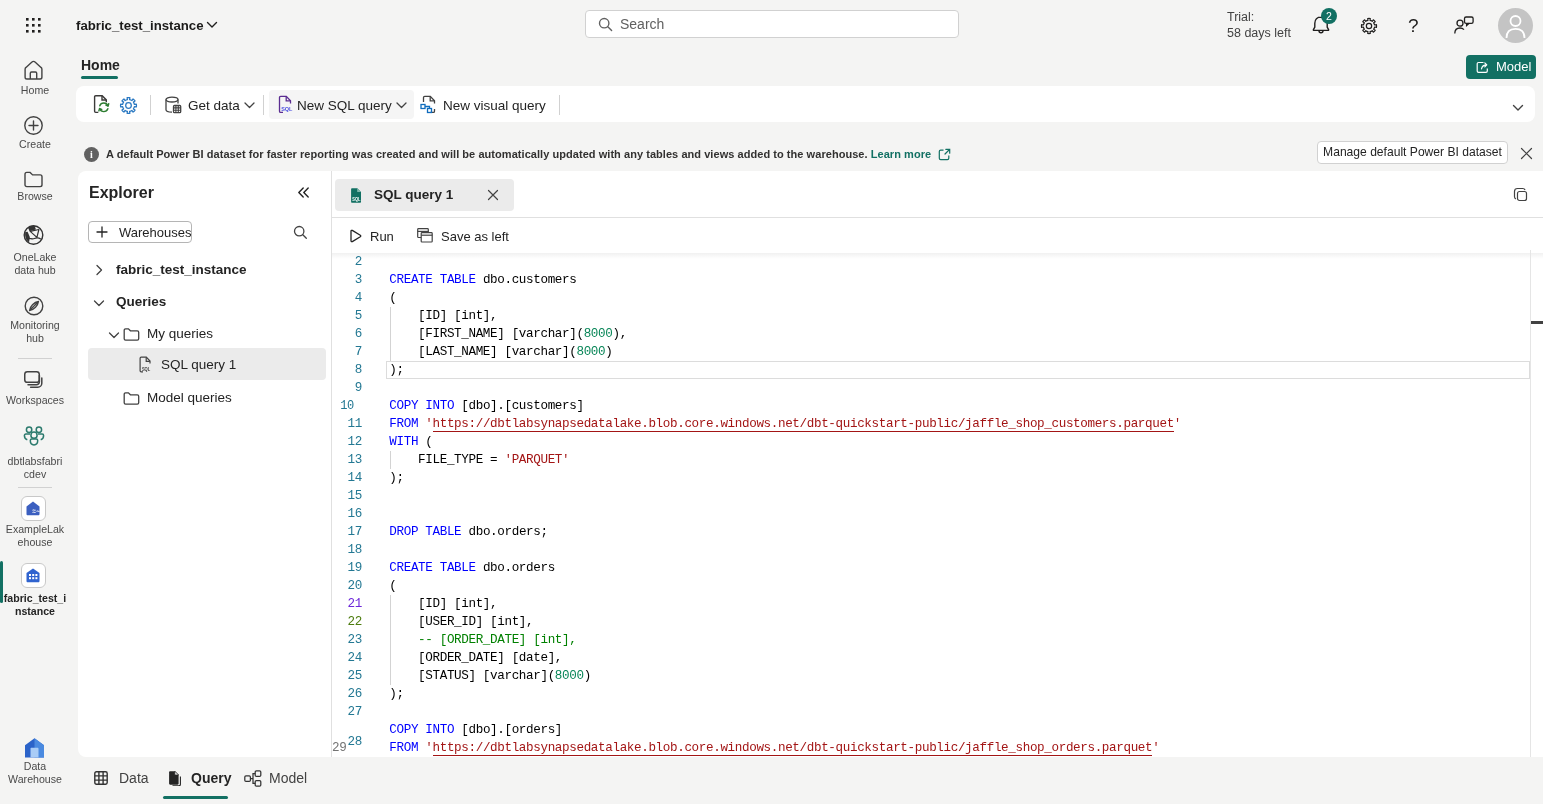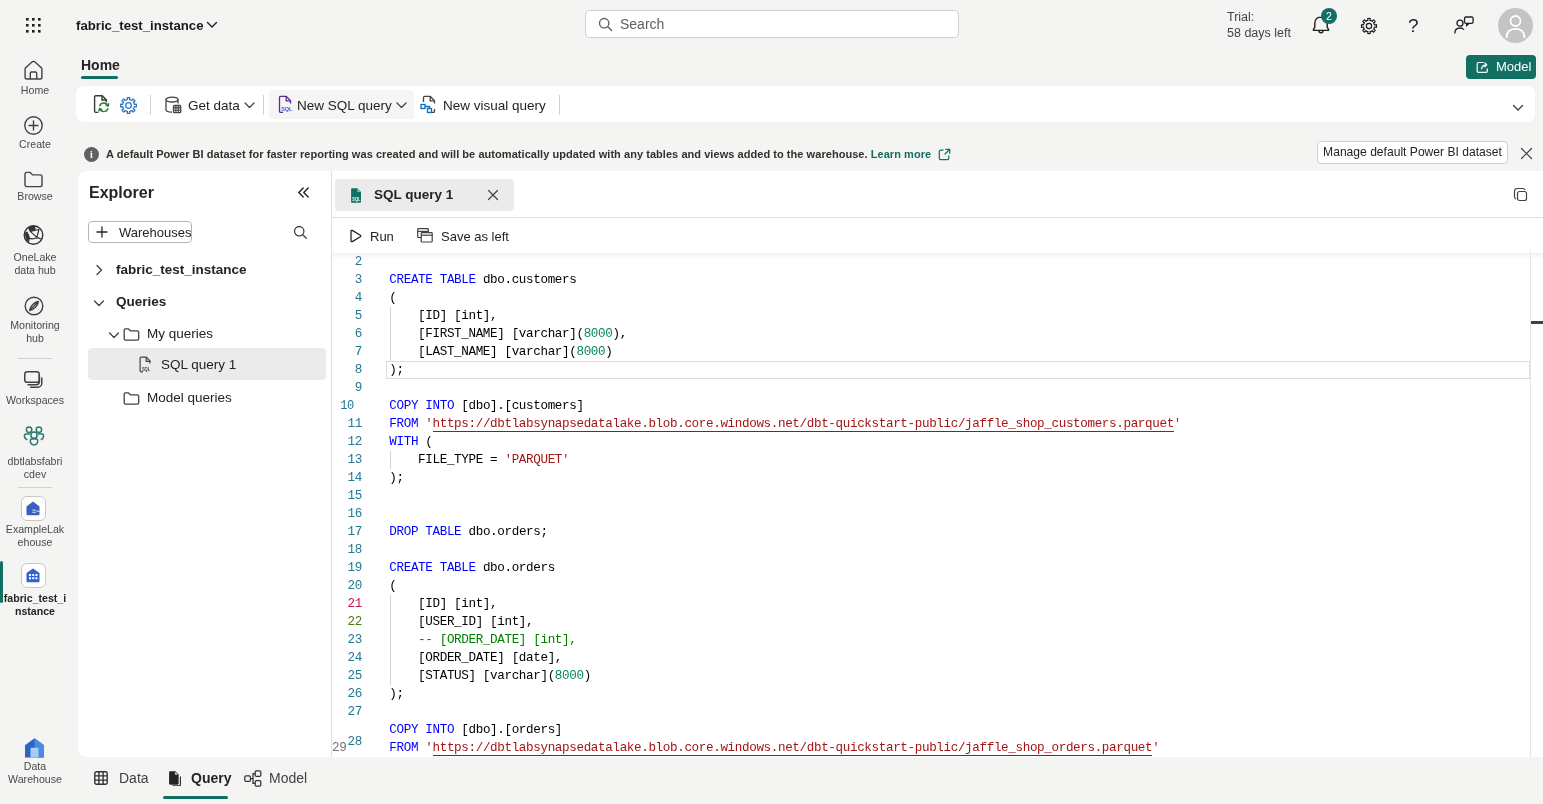--- a/index.html
+++ b/index.html
@@ -271,21 +271,21 @@
     <div class="abs mono" style="left:0;top:255px;width:30px;height:18px;line-height:18px;font-size:12.6px;letter-spacing:-0.35px;color:#237893;text-align:right;">16</div>
     <div class="abs mono" style="left:57.3px;top:255px;height:18px;line-height:18px;font-size:12.6px;letter-spacing:-0.36px;color:#000;white-space:pre;"></div>
     <div class="abs mono" style="left:0;top:273px;width:30px;height:18px;line-height:18px;font-size:12.6px;letter-spacing:-0.35px;color:#237893;text-align:right;">17</div>
     <div class="abs mono" style="left:57.3px;top:273px;height:18px;line-height:18px;font-size:12.6px;letter-spacing:-0.36px;color:#000;white-space:pre;"><span style="color:#0000ff">DROP</span> <span style="color:#0000ff">TABLE</span> dbo.orders;</div>
     <div class="abs mono" style="left:0;top:291px;width:30px;height:18px;line-height:18px;font-size:12.6px;letter-spacing:-0.35px;color:#237893;text-align:right;">18</div>
     <div class="abs mono" style="left:57.3px;top:291px;height:18px;line-height:18px;font-size:12.6px;letter-spacing:-0.36px;color:#000;white-space:pre;"></div>
     <div class="abs mono" style="left:0;top:309px;width:30px;height:18px;line-height:18px;font-size:12.6px;letter-spacing:-0.35px;color:#237893;text-align:right;">19</div>
     <div class="abs mono" style="left:57.3px;top:309px;height:18px;line-height:18px;font-size:12.6px;letter-spacing:-0.36px;color:#000;white-space:pre;"><span style="color:#0000ff">CREATE</span> <span style="color:#0000ff">TABLE</span> dbo.orders</div>
     <div class="abs mono" style="left:0;top:327px;width:30px;height:18px;line-height:18px;font-size:12.6px;letter-spacing:-0.35px;color:#237893;text-align:right;">20</div>
     <div class="abs mono" style="left:57.3px;top:327px;height:18px;line-height:18px;font-size:12.6px;letter-spacing:-0.36px;color:#000;white-space:pre;">(</div>
-    <div class="abs mono" style="left:0;top:345px;width:30px;height:18px;line-height:18px;font-size:12.6px;letter-spacing:-0.35px;color:#be185d;text-align:right;">21</div>
+    <div class="abs mono" style="left:0;top:345px;width:30px;height:18px;line-height:18px;font-size:12.6px;letter-spacing:-0.35px;color:#6d28d9;text-align:right;">21</div>
     <div class="abs mono" style="left:57.3px;top:345px;height:18px;line-height:18px;font-size:12.6px;letter-spacing:-0.36px;color:#000;white-space:pre;">    [ID] [int],</div>
     <div class="abs mono" style="left:0;top:363px;width:30px;height:18px;line-height:18px;font-size:12.6px;letter-spacing:-0.35px;color:#4d7c0f;text-align:right;">22</div>
     <div class="abs mono" style="left:57.3px;top:363px;height:18px;line-height:18px;font-size:12.6px;letter-spacing:-0.36px;color:#000;white-space:pre;">    [USER_ID] [int],</div>
     <div class="abs mono" style="left:0;top:381px;width:30px;height:18px;line-height:18px;font-size:12.6px;letter-spacing:-0.35px;color:#237893;text-align:right;">23</div>
     <div class="abs mono" style="left:57.3px;top:381px;height:18px;line-height:18px;font-size:12.6px;letter-spacing:-0.36px;color:#000;white-space:pre;">    <span style="color:#008000">-- [ORDER_DATE] [int],</span></div>
     <div class="abs mono" style="left:0;top:399px;width:30px;height:18px;line-height:18px;font-size:12.6px;letter-spacing:-0.35px;color:#237893;text-align:right;">24</div>
     <div class="abs mono" style="left:57.3px;top:399px;height:18px;line-height:18px;font-size:12.6px;letter-spacing:-0.36px;color:#000;white-space:pre;">    [ORDER_DATE] [date],</div>
     <div class="abs mono" style="left:0;top:417px;width:30px;height:18px;line-height:18px;font-size:12.6px;letter-spacing:-0.35px;color:#237893;text-align:right;">25</div>
     <div class="abs mono" style="left:57.3px;top:417px;height:18px;line-height:18px;font-size:12.6px;letter-spacing:-0.36px;color:#000;white-space:pre;">    [STATUS] [varchar](<span style="color:#098658">8000</span>)</div>
     <div class="abs mono" style="left:0;top:435px;width:30px;height:18px;line-height:18px;font-size:12.6px;letter-spacing:-0.35px;color:#237893;text-align:right;">26</div>

